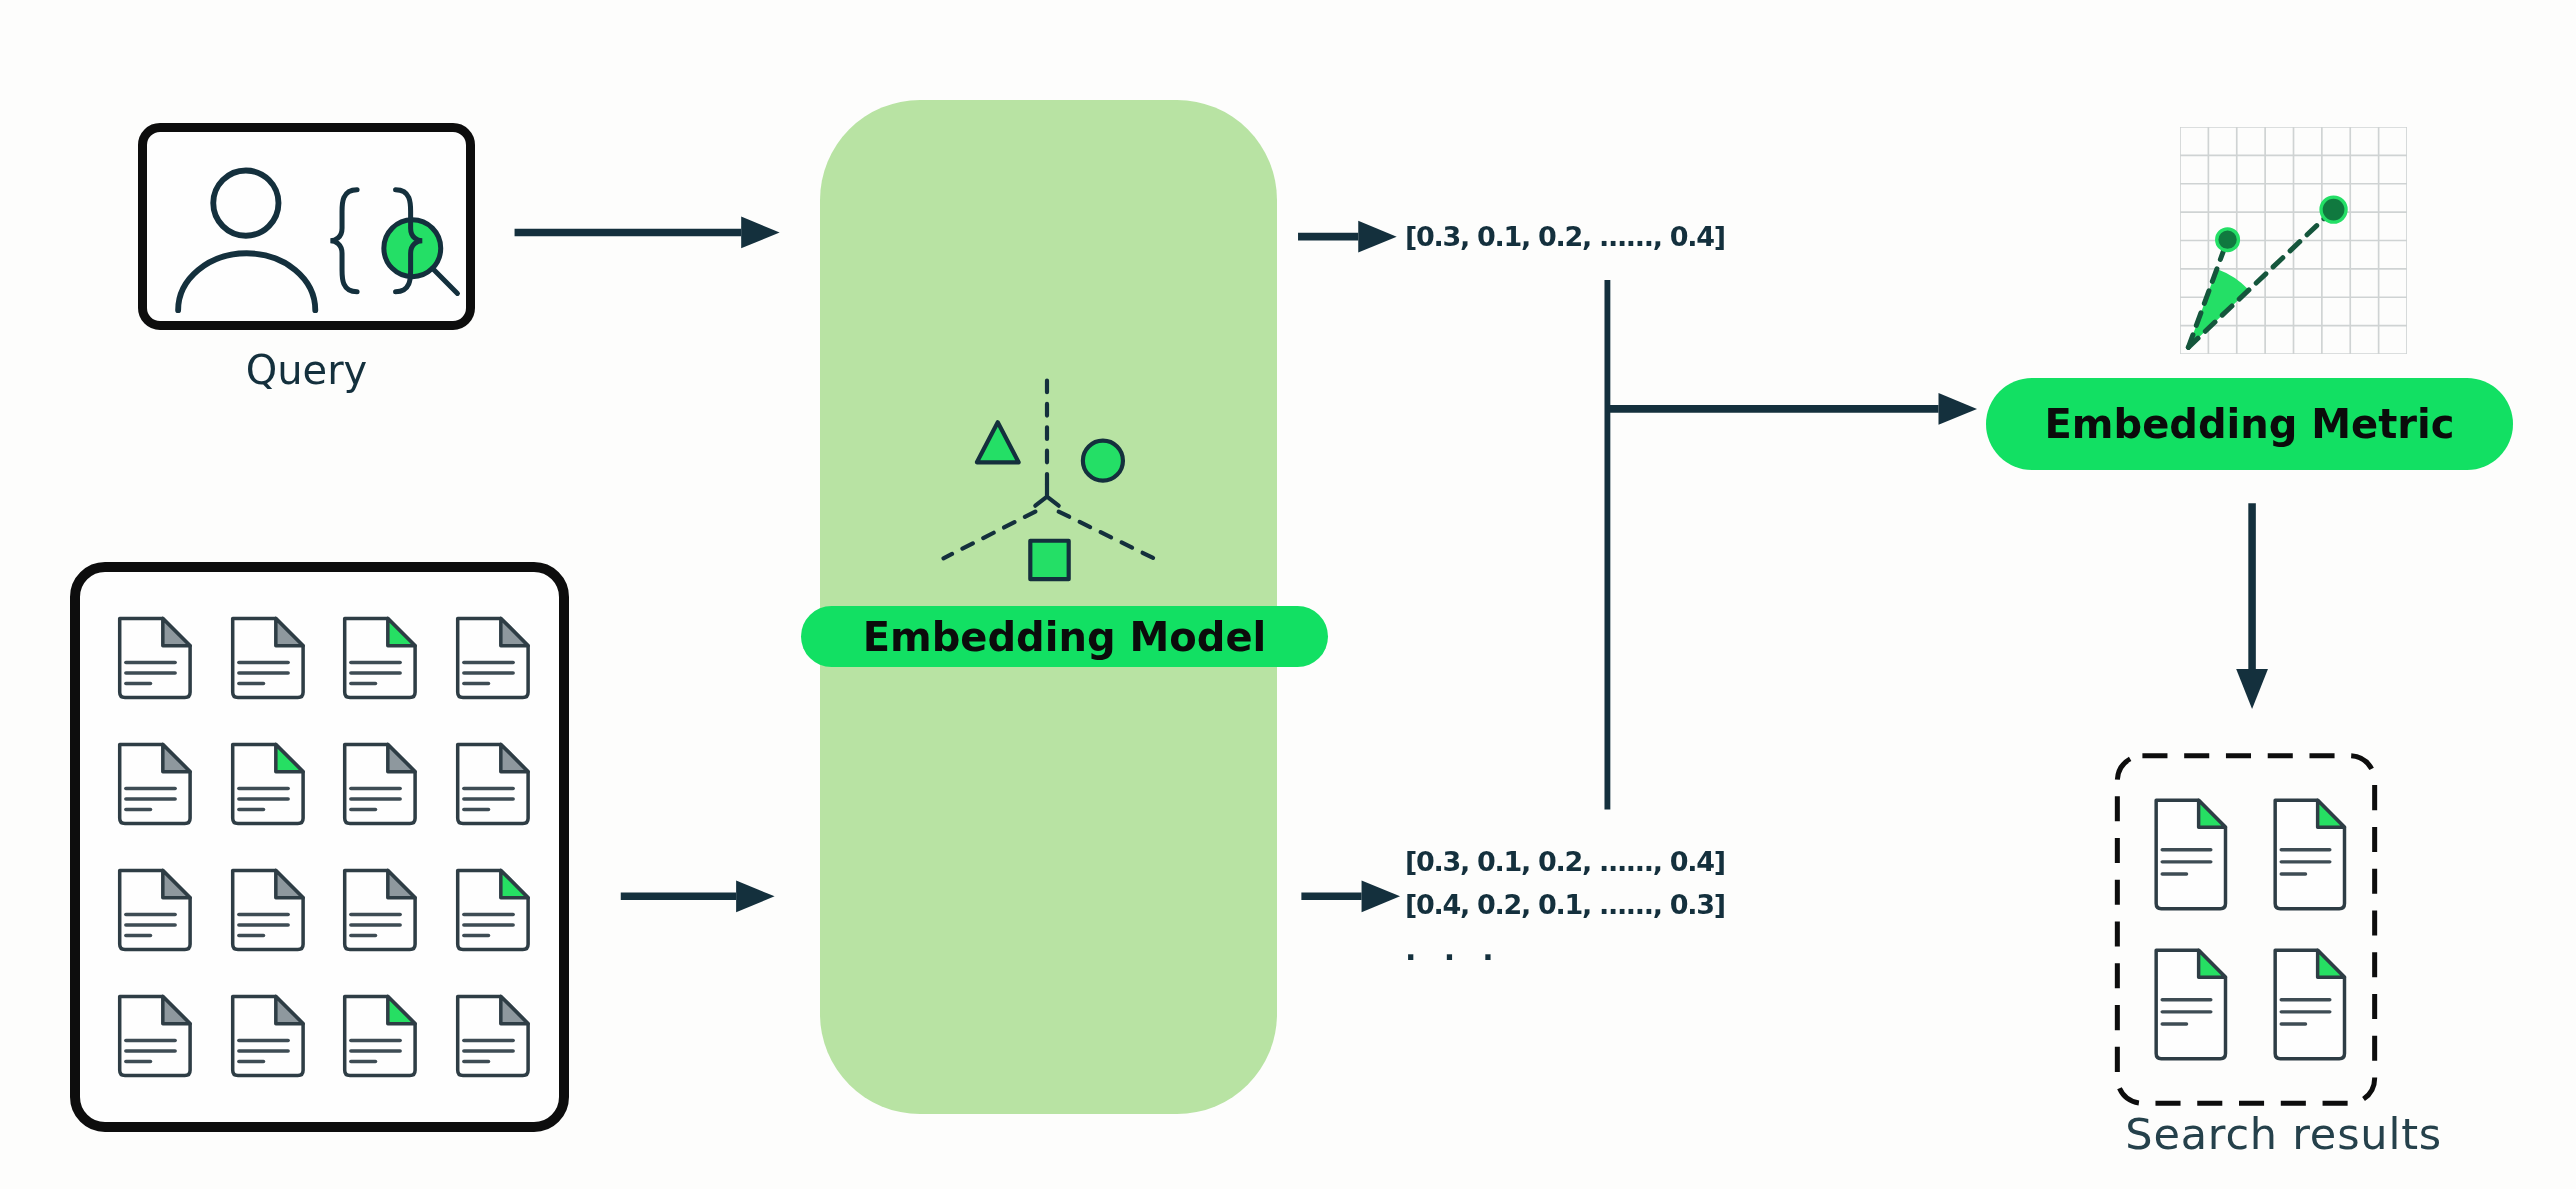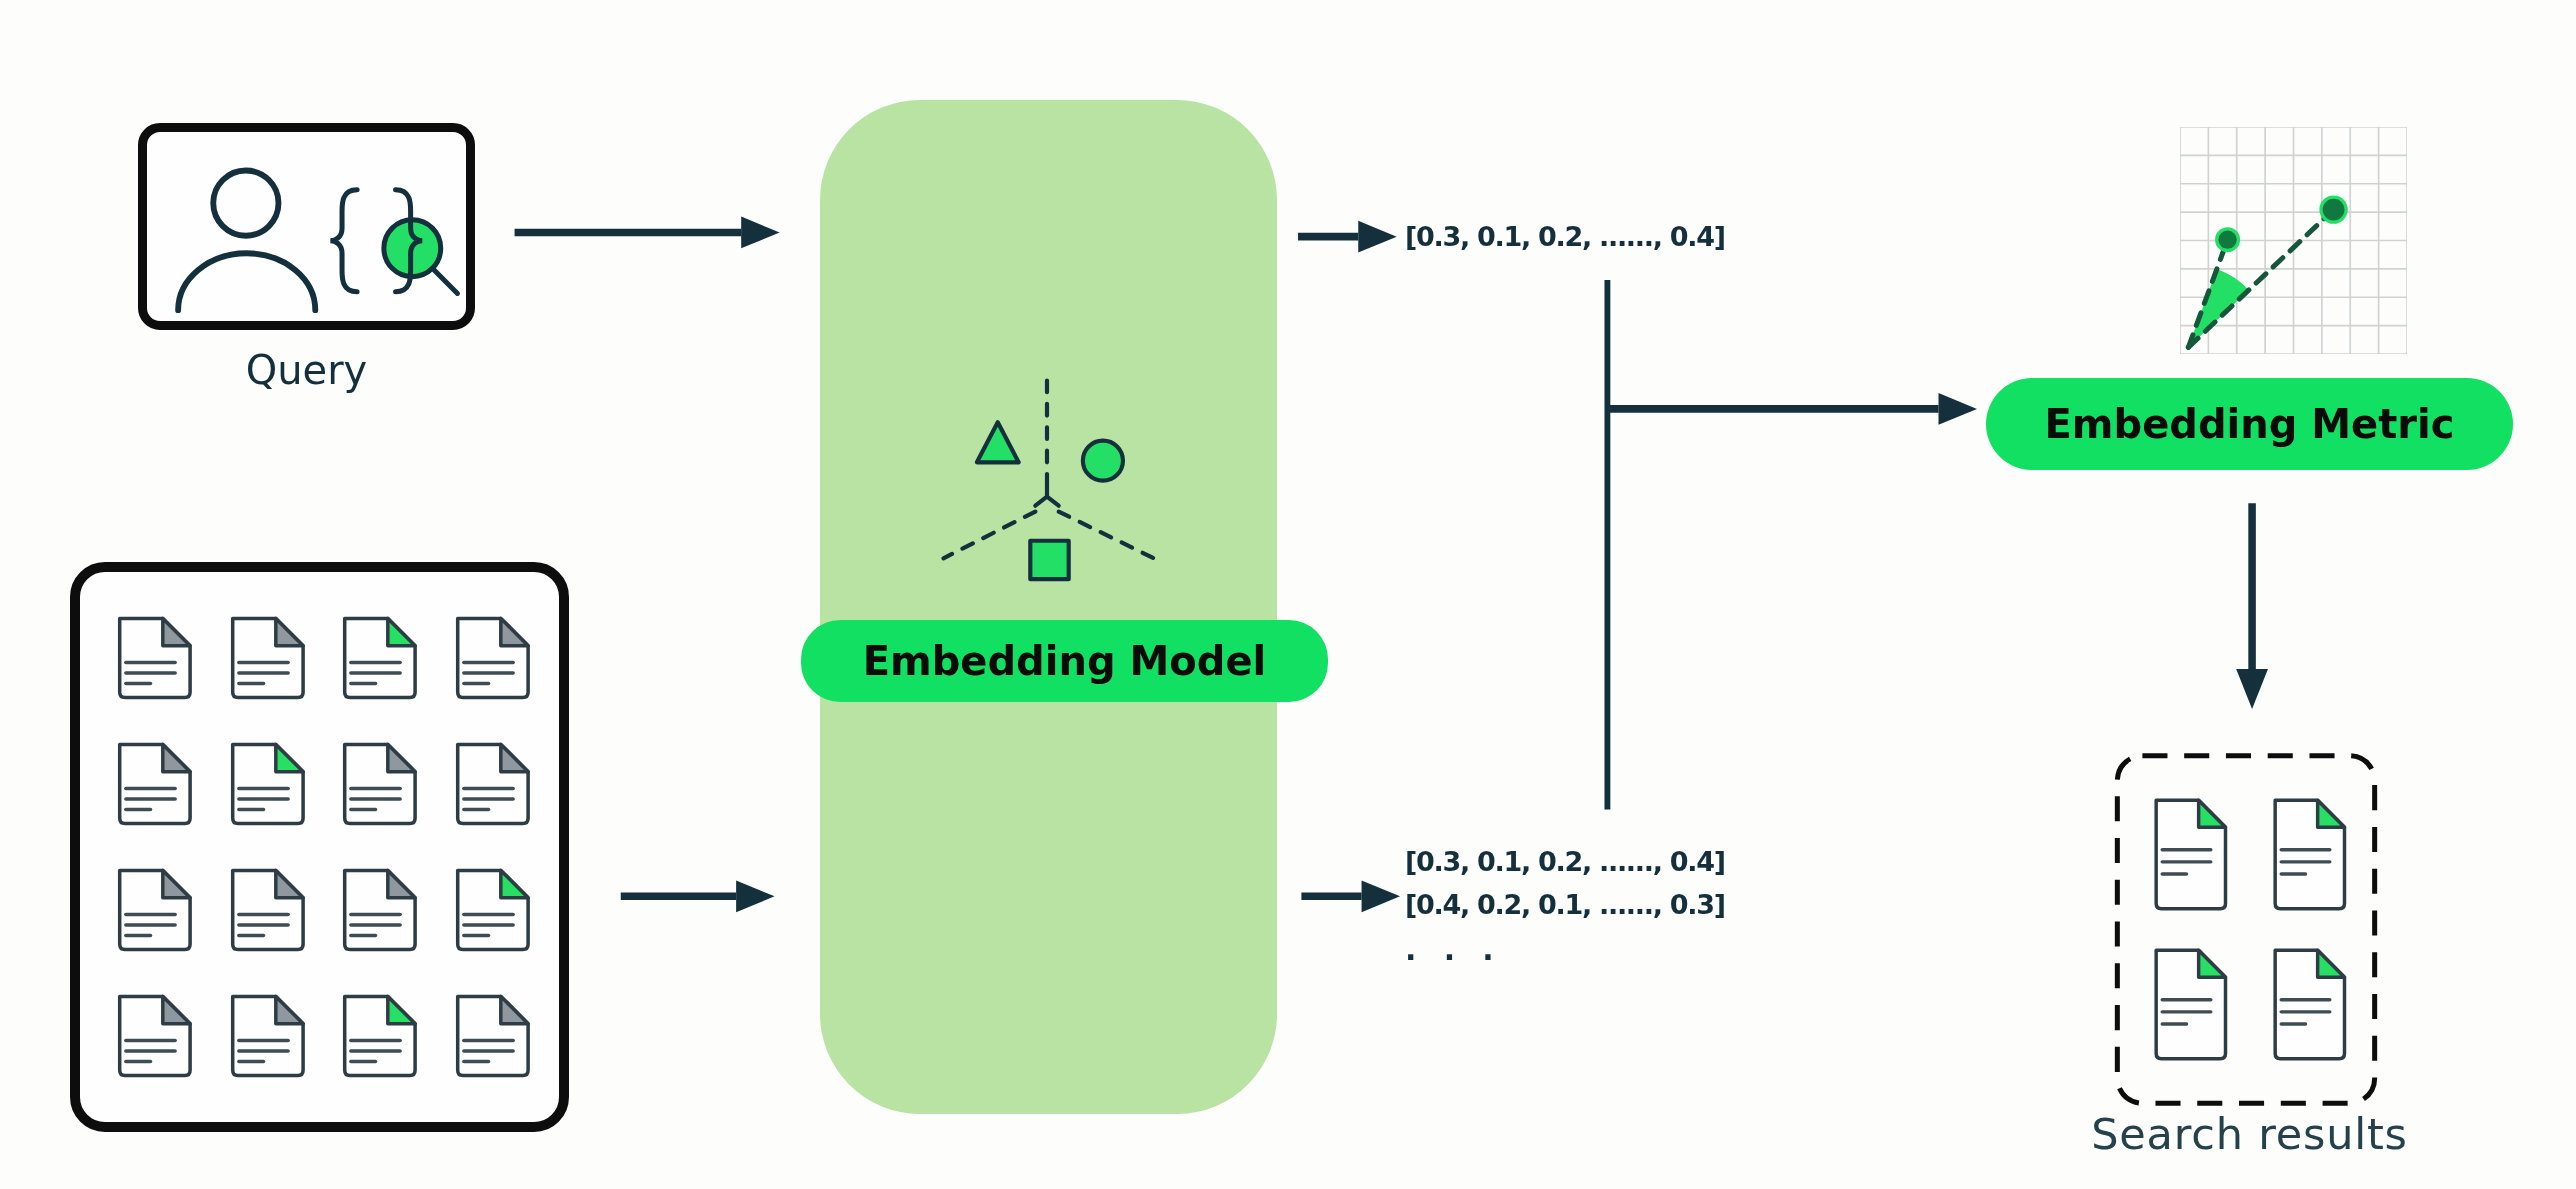--- a/index.html
+++ b/index.html
@@ -11,28 +11,28 @@
              border:9.2px solid var(--outline_black);border-radius:22px;box-sizing:border-box;}
   #corpus-box{left:70px;top:562px;width:499px;height:570px;background:#fefefe;
               border:10px solid var(--outline_black);border-radius:35px;box-sizing:border-box;}
   #corpus-grid{position:absolute;left:10px;top:10px;right:10px;bottom:10px;display:grid;
                grid-template-columns:repeat(4,89px);grid-template-rows:repeat(4,88px);
                column-gap:23.4px;row-gap:38px;justify-content:center;align-content:center;}
   #embed-rect{left:820px;top:100px;width:457px;height:1014px;background:var(--light_green);
               border-radius:100px;}
   .pill{display:flex;align-items:center;justify-content:center;background:var(--accent_green);
         color:#0b0b0b;font-weight:bold;font-size:40px;letter-spacing:0;}
-  #embed-pill{left:801px;top:620px;width:527px;height:82px;border-radius:39px;}
+  #embed-pill{left:801px;top:606px;width:527px;height:61px;border-radius:39px;}
   #sim-pill{left:1986px;top:378px;width:527px;height:92px;border-radius:46px;}
   
   .big-label{font-weight:normal;font-size:40px;color:var(--dark_navy);text-align:center;}
   #query-label{left:138px;top:347px;width:337px;}
   #corpus-label{left:70px;top:498px;width:499px;}
   #results-label{left:2057px;top:1109px;width:385px;font-size:43px;font-weight:normal;
-                 color:var(--text_teal);text-align:center;letter-spacing:0.8px;}
+                 color:var(--text_teal);text-align:right;letter-spacing:0.8px;}
   
   .vec{font-weight:bold;font-size:27px;letter-spacing:-1.3px;color:var(--dark_navy);
        text-align:left;line-height:43px;}
   #vec-top{left:1405px;top:215px;width:418px;}
   #vec-bottom{left:1405px;top:840px;width:418px;}
   #vec-ellipsis{letter-spacing:8.4px;font-size:30px;line-height:47px;}
   
   #results-box{left:2114px;top:752px;width:264px;height:355px;}
   #results-grid{position:absolute;left:0;top:0;right:0;bottom:0;display:grid;
                 grid-template-columns:repeat(2,87px);grid-template-rows:repeat(2,117px);

